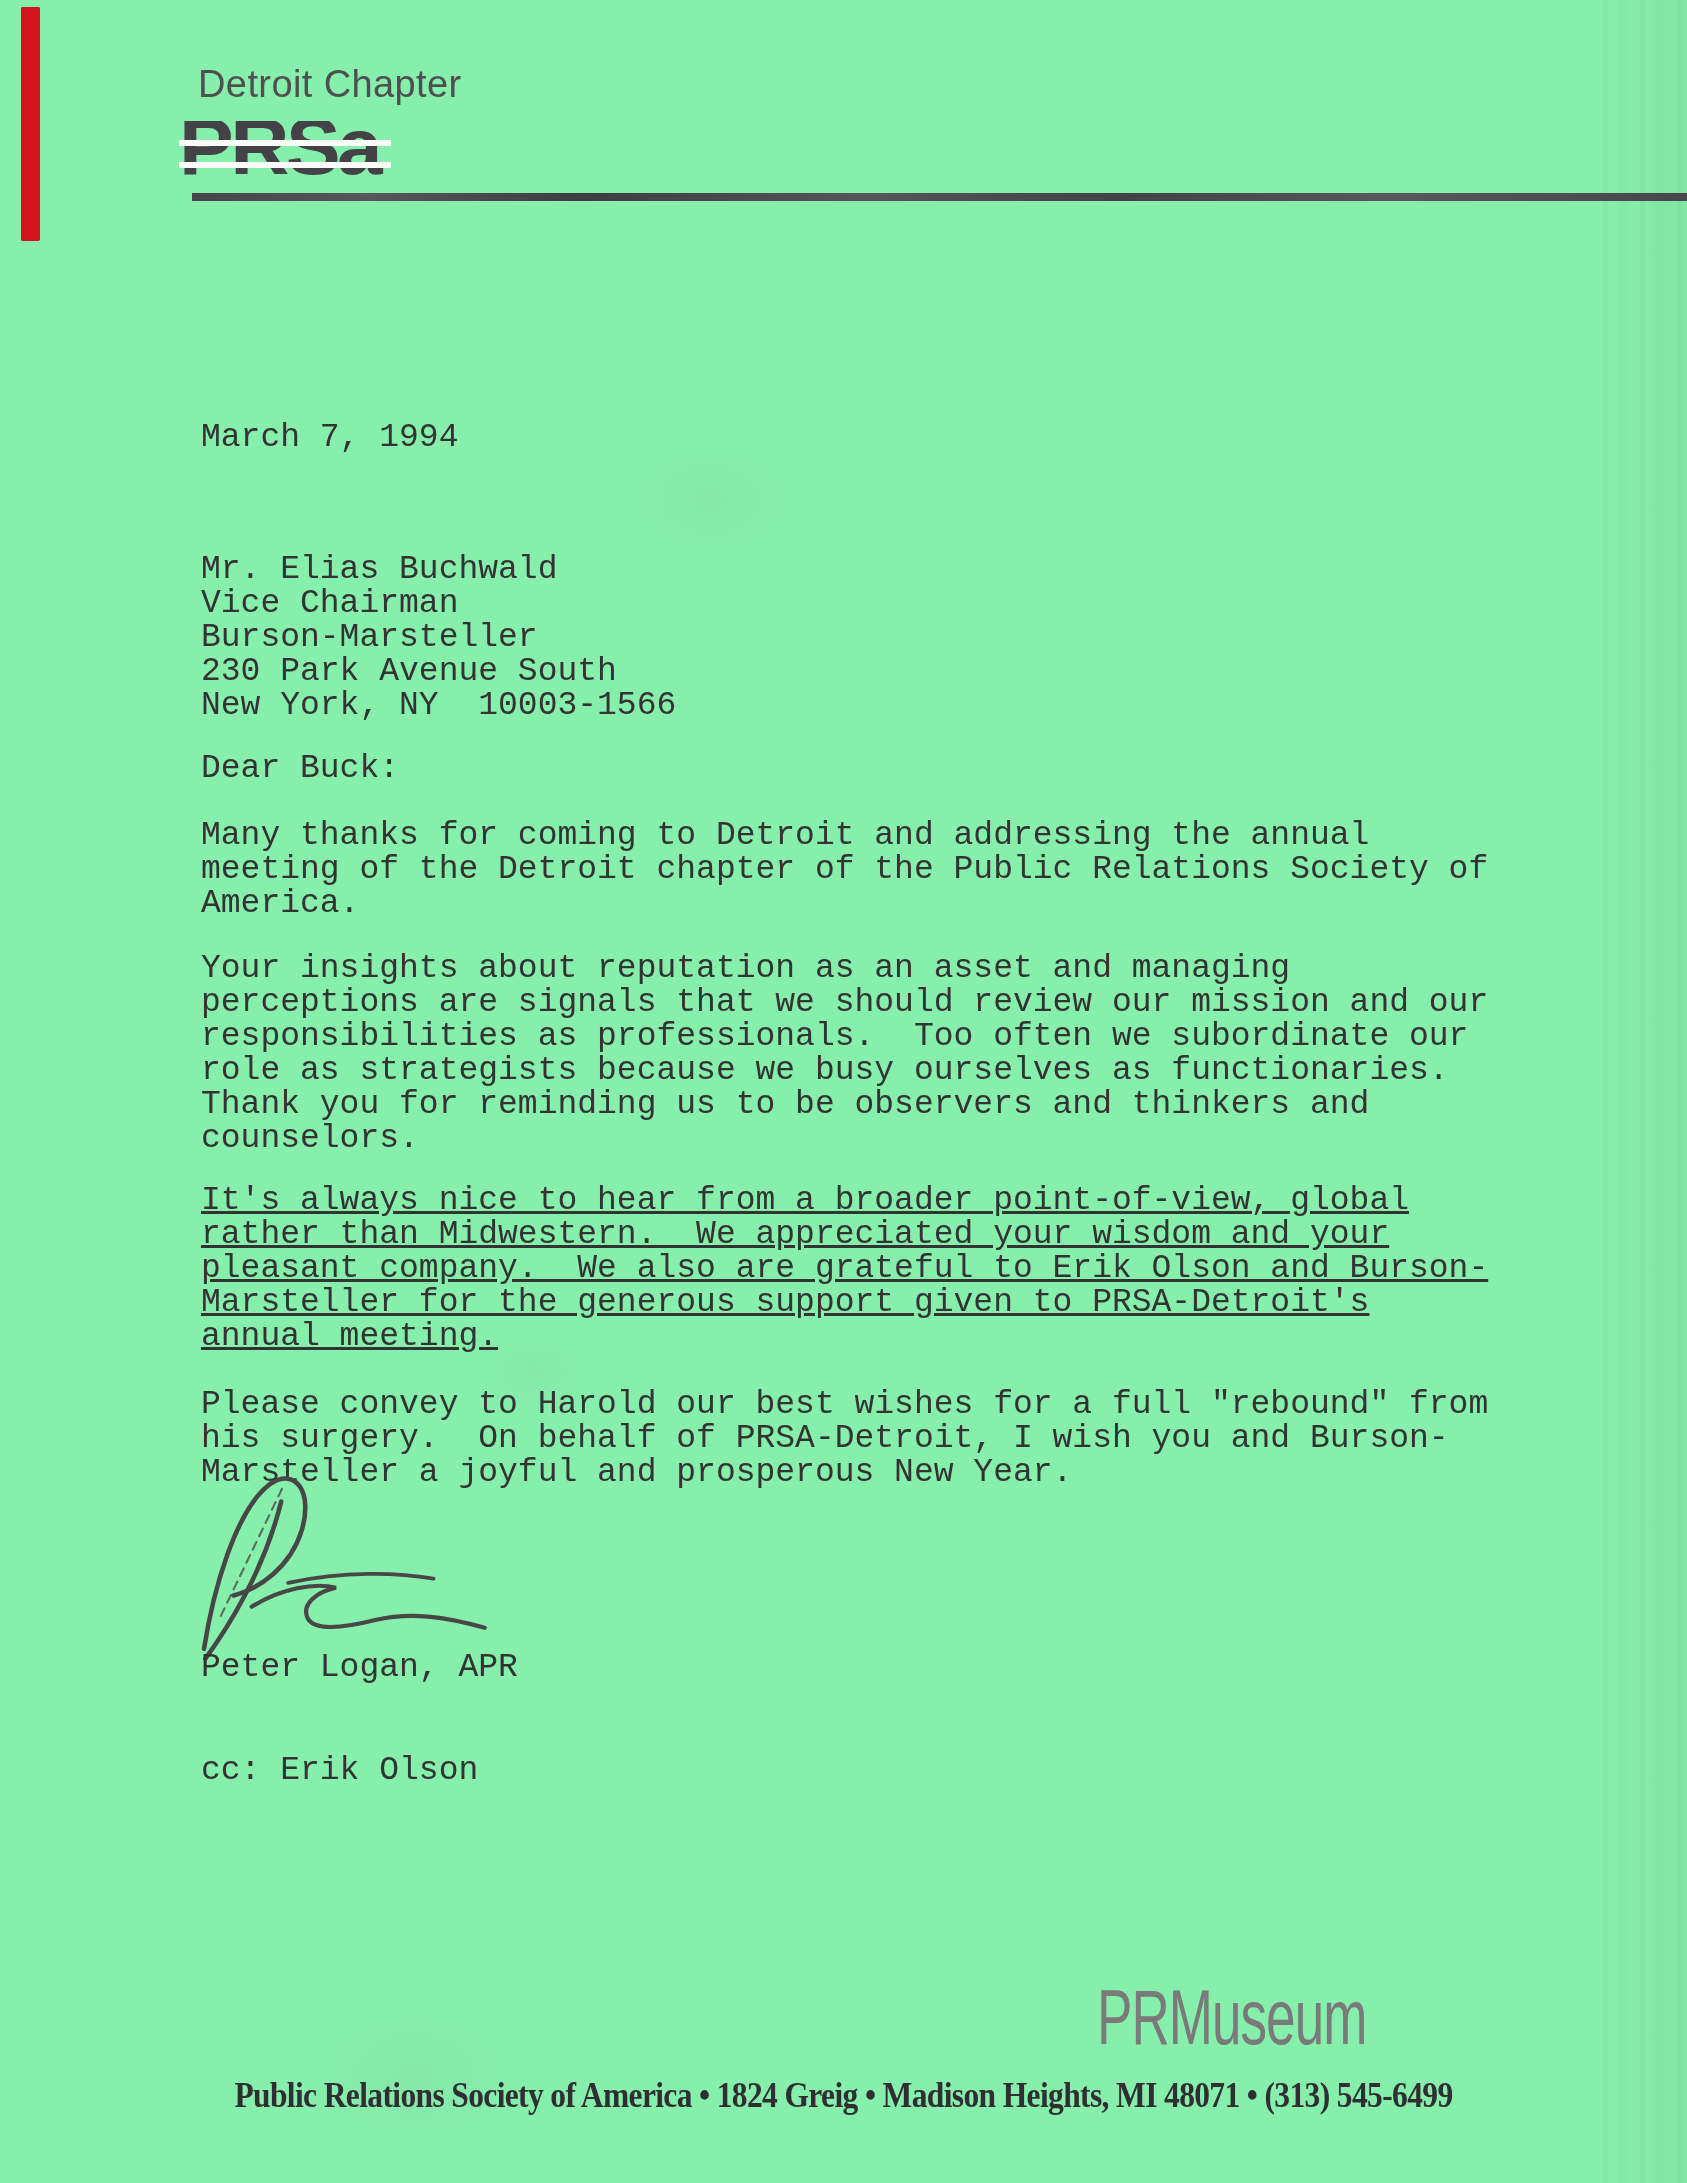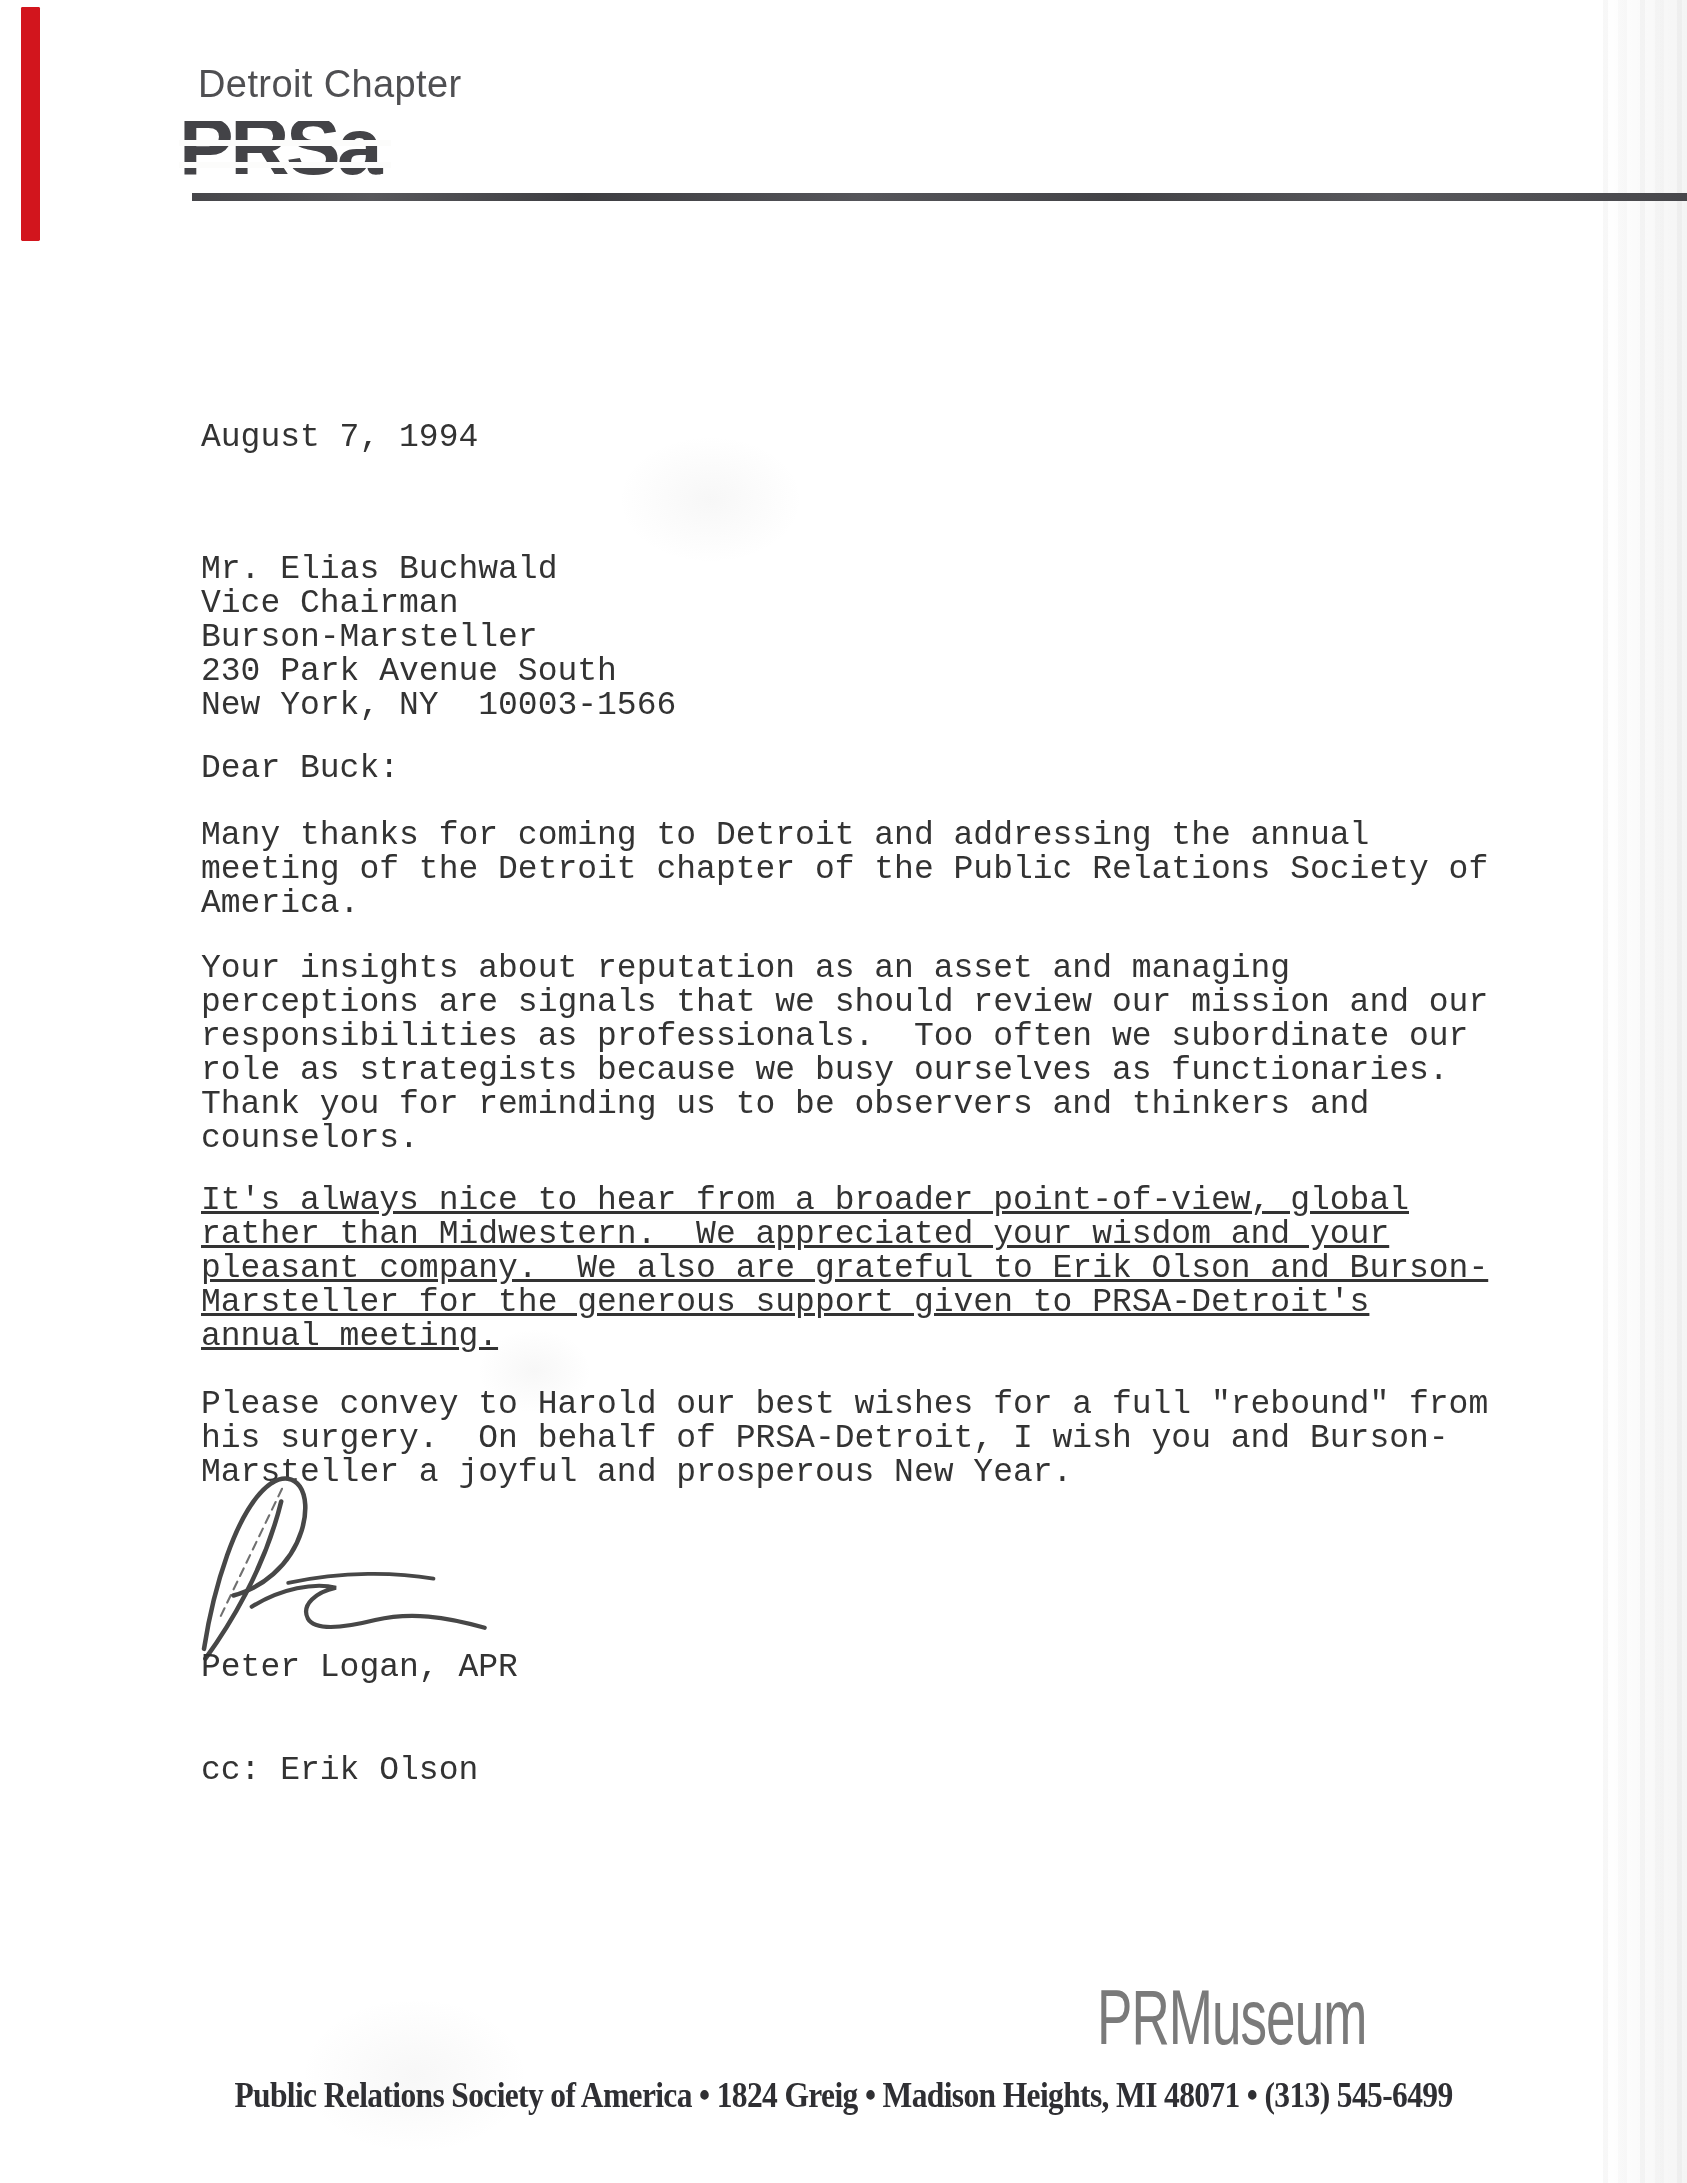--- a/index.html
+++ b/index.html
@@ -1,19 +1,19 @@
 <!DOCTYPE html>
 <html style="font-size:11.3px"><head>
 <meta charset="utf-8">
 <style>
   html,body{margin:0;padding:0;}
   body{width:1687px;height:2183px;background:#e8e8e8;}
   .page{
     position:relative;width:1687px;height:2183px;overflow:hidden;
-    background:#ffffff;
+    background:#86efac;
     font-family:"Liberation Sans", sans-serif;
   }
   
   .scan-streak{
     position:absolute;right:0;top:0;bottom:0;width:84px;
     background:
       repeating-linear-gradient(90deg,
         rgba(110,110,110,0.05) 0 4.9px,
         rgba(110,110,110,0.00) 4.9px 14.8px,
         rgba(110,110,110,0.03) 14.8px 24px,
@@ -91,21 +91,21 @@
   <div class="chapter">Detroit Chapter</div>
 
   <div class="logo">
     <span class="logo-text">PRSa</span>
     <span class="logo-stripe s1"></span>
     <span class="logo-stripe s2"></span>
   </div>
 
   <div class="header-rule"></div>
 
-  <div class="t date-line">August 7, 1994</div>
+  <div class="t date-line">March 7, 1994</div>
 
   <div class="t recipient">Mr. Elias Buchwald
 Vice Chairman
 Burson-Marsteller
 230 Park Avenue South
 New York, NY  10003-1566</div>
 
   <div class="t salutation">Dear Buck:</div>
 
   <div class="t p1">Many thanks for coming to Detroit and addressing the annual

